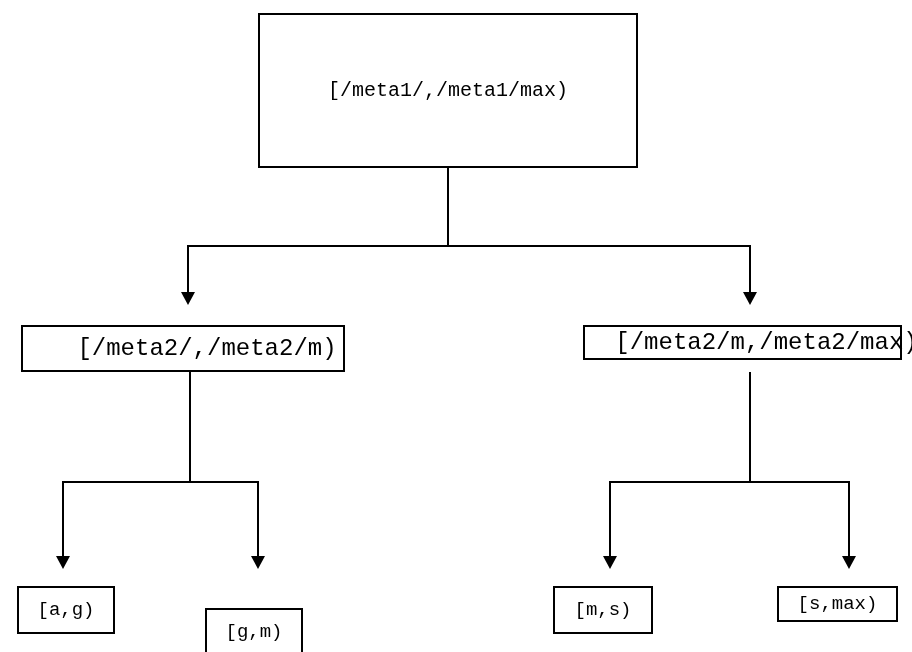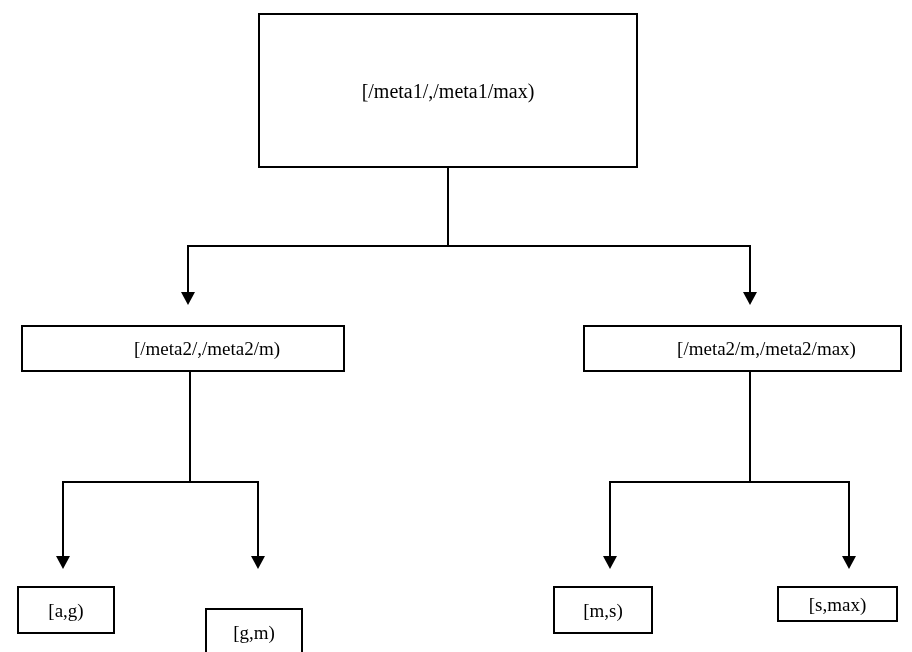--- a/index.html
+++ b/index.html
@@ -7,21 +7,21 @@
     margin: 0;
     padding: 0;
     background: #ffffff;
   }
   #canvas {
     position: relative;
     width: 912px;
     height: 652px;
     background: #ffffff;
     overflow: hidden;
-    font-family: Liberation Serif, serif;
+    font-family: Liberation Mono, monospace;
   }
   .node {
     position: absolute;
     box-sizing: border-box;
     border: 2px solid #000000;
     background: #ffffff;
     display: flex;
     align-items: center;
     justify-content: center;
     color: #000000;
@@ -45,25 +45,25 @@
   #node-mid-left {
     left: 21px;
     top: 325px;
     width: 324px;
     height: 47px;
   }
   #node-mid-right {
     left: 583px;
     top: 325px;
     width: 319px;
-    height: 47px;
+    height: 35px;
     text-align: center;
   }
   #node-mid-left .node-label,
-  #node-mid-right .node-label { font-size: 19px; margin-left: 48px; }
+  #node-mid-right .node-label { font-size: 24px; margin-left: 48px; }
 
   
   #node-leaf-ag {
     left: 9px;
     top: 586px;
     width: 98px;
     height: 48px;
     margin-left: 8px;
   }
   #node-leaf-gm {

